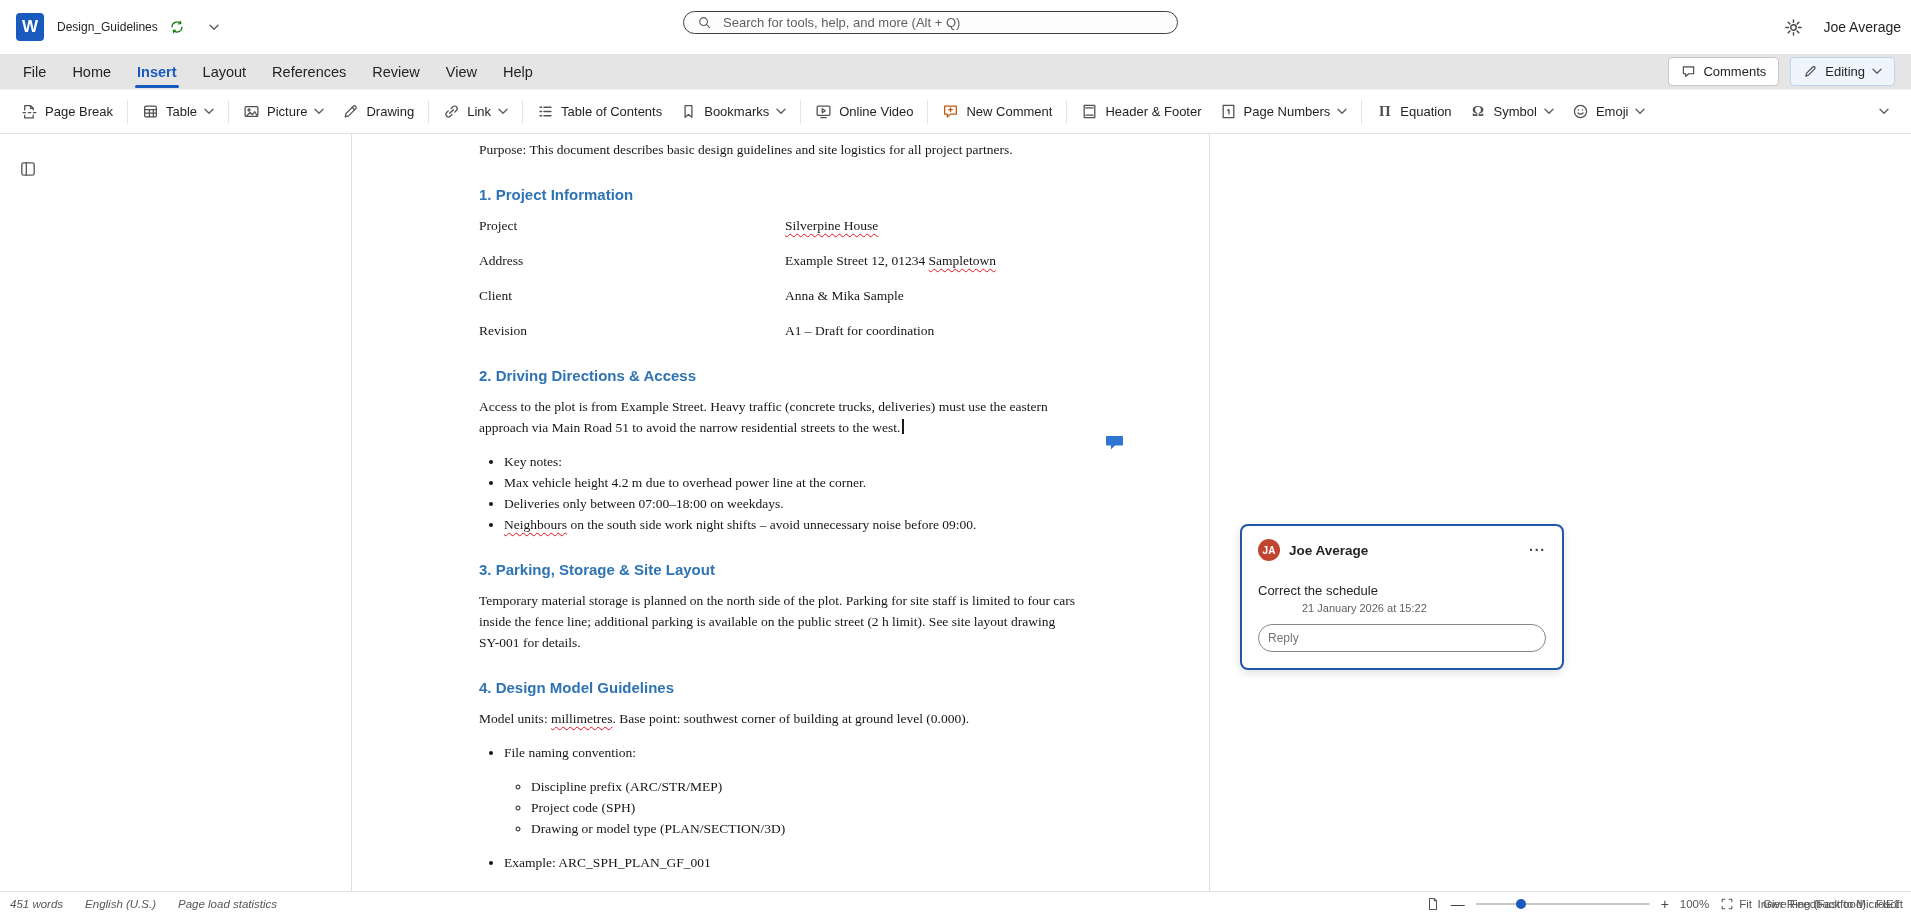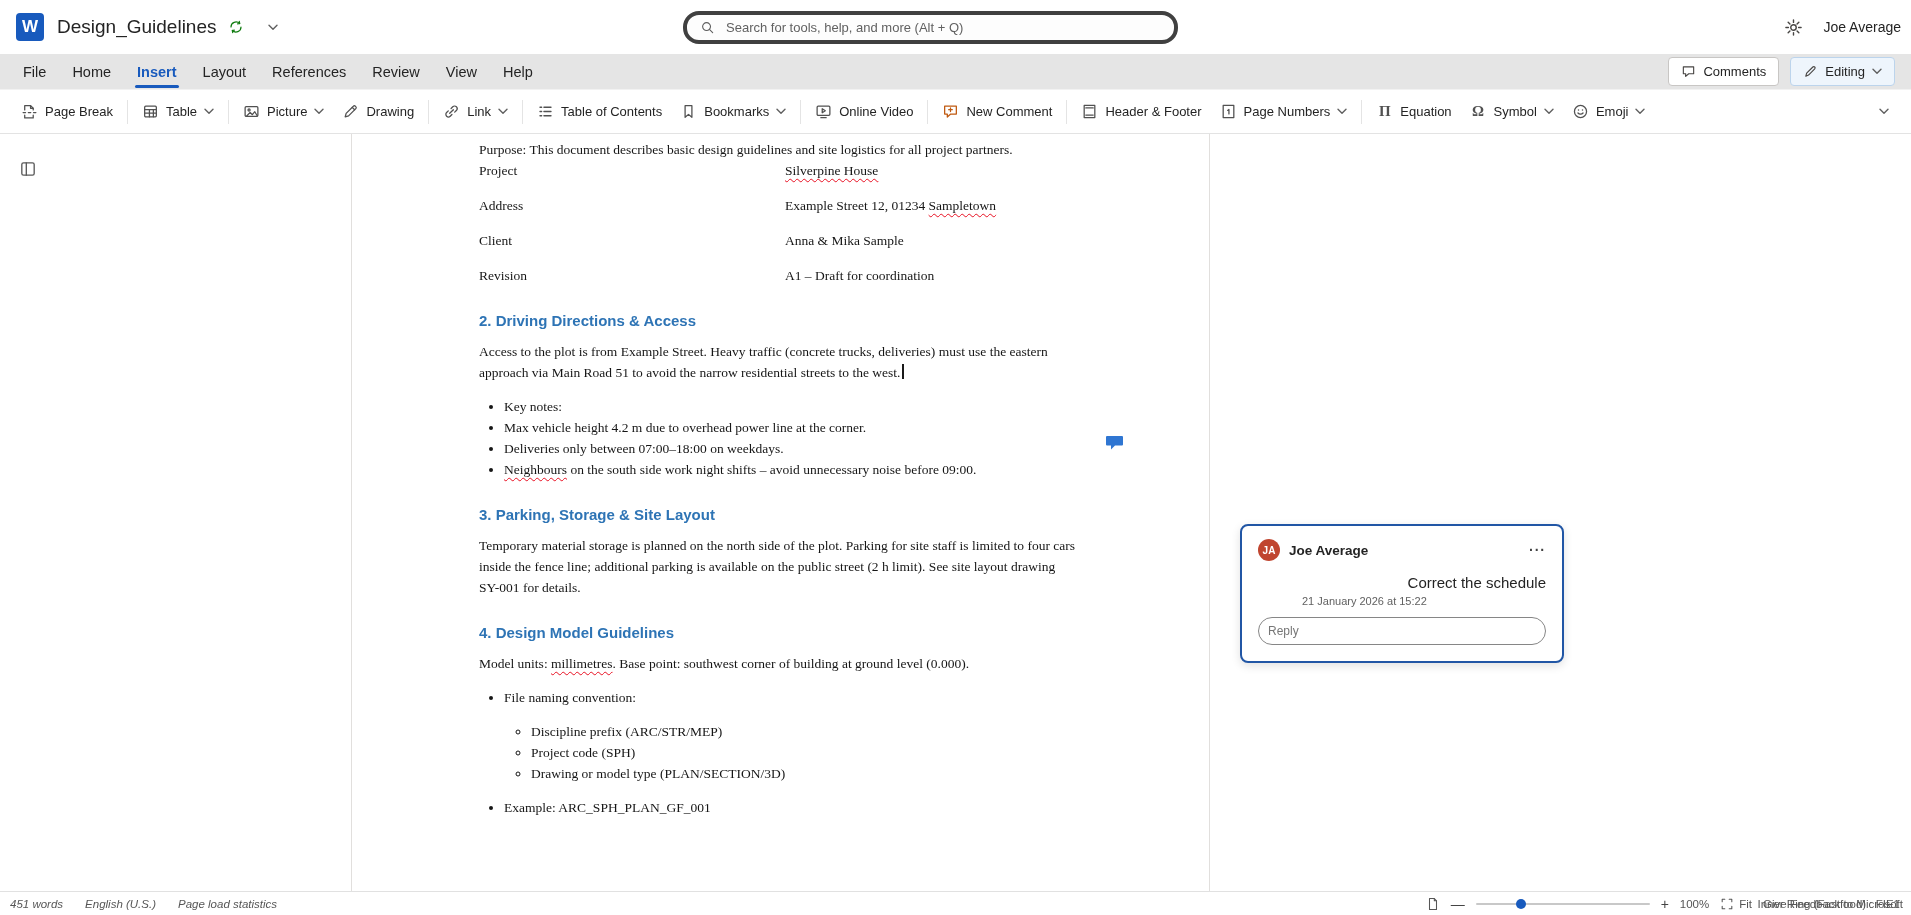--- a/index.html
+++ b/index.html
@@ -9,26 +9,26 @@
     background:#fff; color:#242424;
     font-family:"Liberation Sans", sans-serif;
   }
   svg { display:block; }
   .oline path, .oline rect, .oline circle { fill:none; stroke:currentColor; stroke-width:1.2; stroke-linecap:round; stroke-linejoin:round; }
   .oline .dot { fill:currentColor; stroke:none; }
 
   
   .titlebar { position:absolute; top:0; left:0; right:0; height:54px; display:flex; align-items:center; background:#fff; }
   .logo { width:28px; height:28px; margin-left:16px; background:var(--accent,#185abd); border-radius:4px; color:#fff; font-weight:700; font-size:17px; display:flex; align-items:center; justify-content:center; cursor:pointer; }
-  .doc-title { margin-left:13px; font-size:19px; color:#242424; }
+  .doc-title { margin-left:13px; font-size:12px; color:#242424; }
   .sync-ic { width:16px; height:16px; margin-left:11px; color:#0f7b0f; }
   .title-chev { margin-left:24px; }
   .chev { width:10px; height:7px; }
   .chev path { fill:none; stroke:#5f5f5f; stroke-width:1.4; stroke-linecap:round; stroke-linejoin:round; }
-  .search { position:absolute; left:683px; top:11px; width:495px; height:33px; border:4px solid #404040; border-radius:16px; background:#fdfdfd; display:flex; align-items:center; padding:0 13px; }
+  .search { position:absolute; left:683px; top:11px; width:495px; height:23px; border:1px solid #404040; border-radius:16px; background:#fdfdfd; display:flex; align-items:center; padding:0 13px; }
   .sic { width:15px; height:15px; color:#5f5f5f; flex:none; }
   .search input { border:none; outline:none; background:transparent; font-size:13px; margin-left:9px; width:100%; color:#242424; font-family:"Liberation Sans",sans-serif; }
   .search input::placeholder { color:#616161; }
   .tb-right { margin-left:auto; display:flex; align-items:center; gap:20px; padding-right:10px; }
   .gear { width:19px; height:19px; color:#484644; cursor:pointer; }
   .user-name { font-size:14px; color:#242424; white-space:nowrap; }
 
   
   .menubar { position:absolute; top:54px; left:0; right:0; height:36px; display:flex; align-items:center; border-bottom:1px solid #f2f2f2; background:#e5e5e5; }
   .tabs { display:flex; margin-left:10px; }
@@ -75,21 +75,21 @@
   .comment-card {
     position:absolute; left:1240px; top:390px; width:324px; background:#fff;
     border:2px solid var(--comment-border,#2156a5); border-radius:8px;
     box-shadow:0 3px 10px rgba(0,0,0,.12); padding:13px 16px 16px;
     font-family:"Liberation Sans", sans-serif;
   }
   .card-head { display:flex; align-items:center; }
   .avatar { width:22px; height:22px; border-radius:50%; background:var(--avatar,#c0452f); color:#fff; font-size:10px; font-weight:700; display:flex; align-items:center; justify-content:center; flex:none; }
   .author { margin-left:9px; font-size:13.5px; font-weight:700; color:#242424; }
   .menu-dots { margin-left:auto; color:#424242; font-size:14px; font-weight:700; letter-spacing:1px; cursor:pointer; line-height:10px; }
-  .c-text { margin-top:13px; font-size:15px; color:#242424;text-align:right; }
+  .c-text { margin-top:22px; font-size:13px; color:#242424; }
   .c-time { margin-top:4px; font-size:11px; color:#616161;margin-left:44px; }
   .reply { margin-top:10px; width:100%; height:28px; border:1px solid #868686; border-radius:14px; padding:0 9px; font-size:12px; color:#242424; outline:none; font-family:"Liberation Sans",sans-serif; }
   .reply::placeholder { color:#767676; }
 
   
   .statusbar { position:absolute; left:0; right:0; bottom:0; height:24px; border-top:1px solid #e1e1e1; background:#fff; display:flex; align-items:center; font-size:11.5px; color:#565656; }
   .sb-left { display:flex; gap:22px; margin-left:10px; white-space:nowrap; }
   .sb-left span { cursor:pointer;font-style:italic; }
   .sb-center { position:absolute; left:0; right:11px; text-align:right; pointer-events:none; color:#565656; }
   .sb-right { margin-left:auto; display:flex; align-items:center; gap:11px; margin-right:8px; white-space:nowrap; }
@@ -314,20 +314,21 @@
     <svg class="oline" viewBox="0 0 16 16">
       <rect x="2.5" y="2.5" width="11" height="11" rx="1.5"></rect>
         <path d="M6.5 2.5v11"></path>
     </svg>
   </div>
 
   <div class="page">
 
     <p><span>Purpose: This document describes basic design guidelines and site logistics for all project partners.</span></p>
 
+    <div class="h">1. Project Information</div>
 
     <div class="inforow">
       <span class="lbl">Project</span><span class="misspell">Silverpine House</span>
     </div>
     <div class="inforow">
       <span class="lbl">Address</span><span>Example Street 12, 01234 </span><span class="misspell">Sampletown</span>
     </div>
     <div class="inforow">
       <span class="lbl">Client</span><span>Anna &amp; Mika Sample</span>
     </div>

